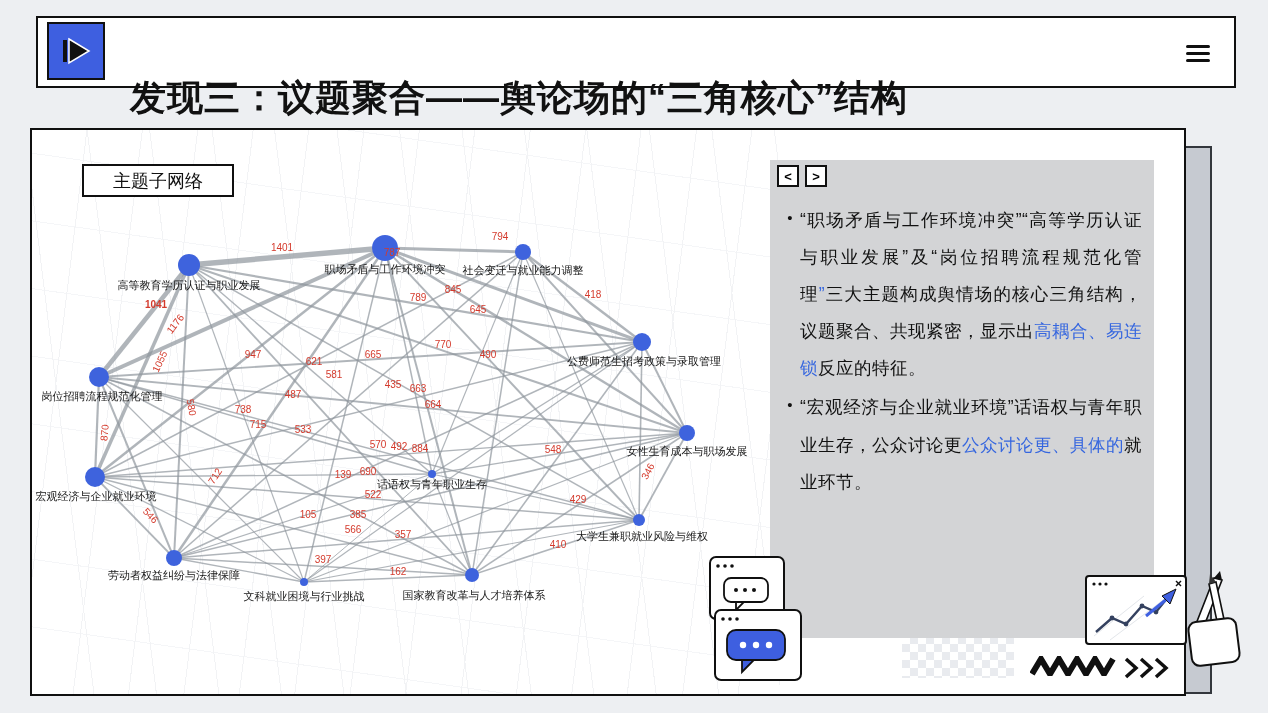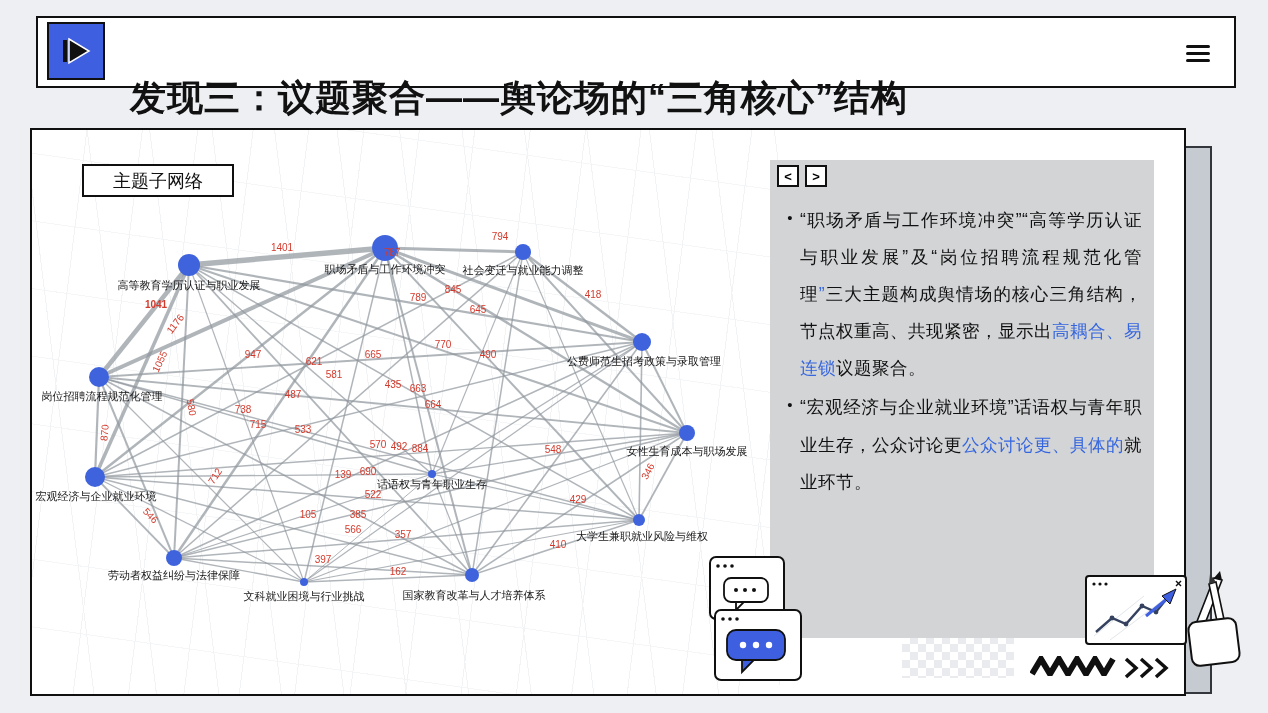--- a/index.html
+++ b/index.html
@@ -214,21 +214,21 @@
       </svg>
 
     <div class="info">
       <div class="nav">
         <button>&lt;</button>
         <button>&gt;</button>
       </div>
       <div class="bullets">
         <div class="bullet">
           <span class="dot">•</span>
-          <p class="txt"><span class="seg">“职场矛盾与工作环境冲突”“高等学历认证与职业发展”及“岗位招聘流程规范化管理</span><span class="seg accent">”</span><span class="seg">三大主题构成舆情场的核心三角结构，节点权重高、共现紧密，显示出</span><span class="seg accent">高耦合、易连锁</span><span class="seg">议题聚合。</span></p>
+          <p class="txt"><span class="seg">“职场矛盾与工作环境冲突”“高等学历认证与职业发展”及“岗位招聘流程规范化管理</span><span class="seg accent">”</span><span class="seg">三大主题构成舆情场的核心三角结构，议题聚合、共现紧密，显示出</span><span class="seg accent">高耦合、易连锁</span><span class="seg">反应的特征。</span></p>
         </div>
         <div class="bullet">
           <span class="dot">•</span>
           <p class="txt"><span class="seg">“宏观经济与企业就业环境”话语权与青年职业生存，公众讨论更</span><span class="seg accent">公众讨论更、具体的</span><span class="seg">就业环节。</span></p>
         </div>
       </div>
     </div>
 
     <svg class="deco" style="left:674px; top:424px;" width="100" height="132" viewBox="0 0 100 132">
       <rect x="4" y="3" width="74" height="62" rx="6" fill="#ffffff" stroke="#101010" stroke-width="2"></rect>

